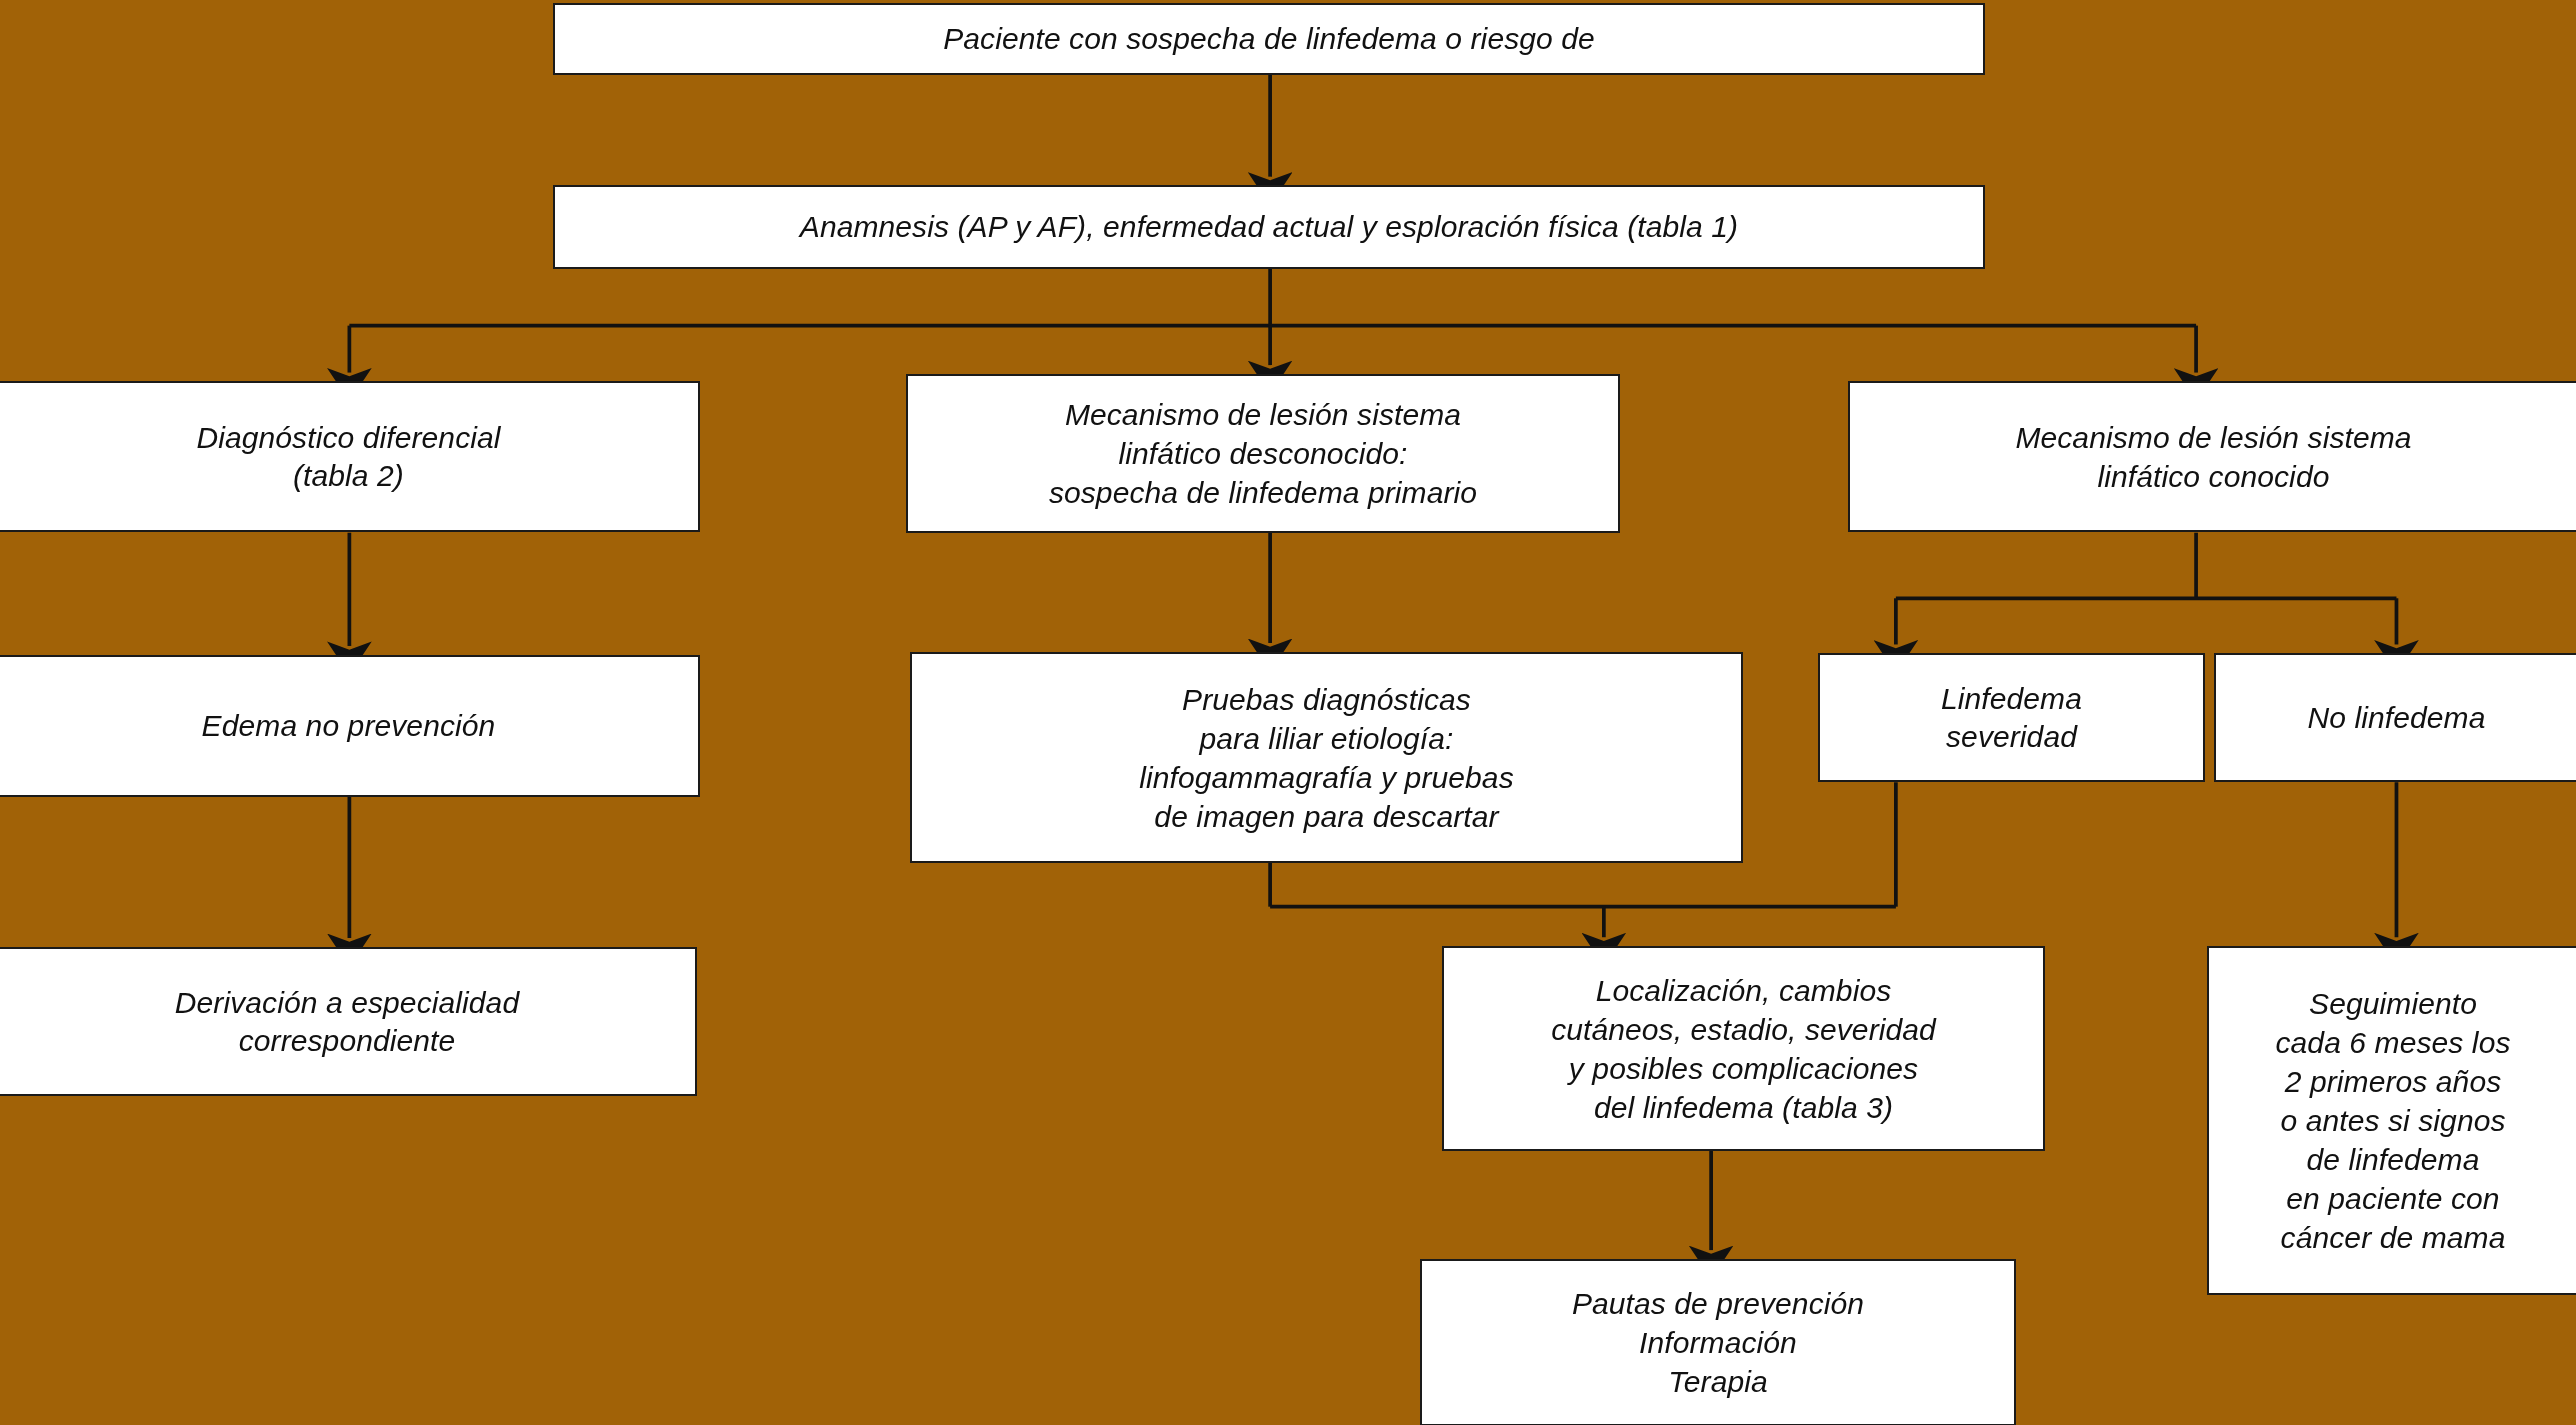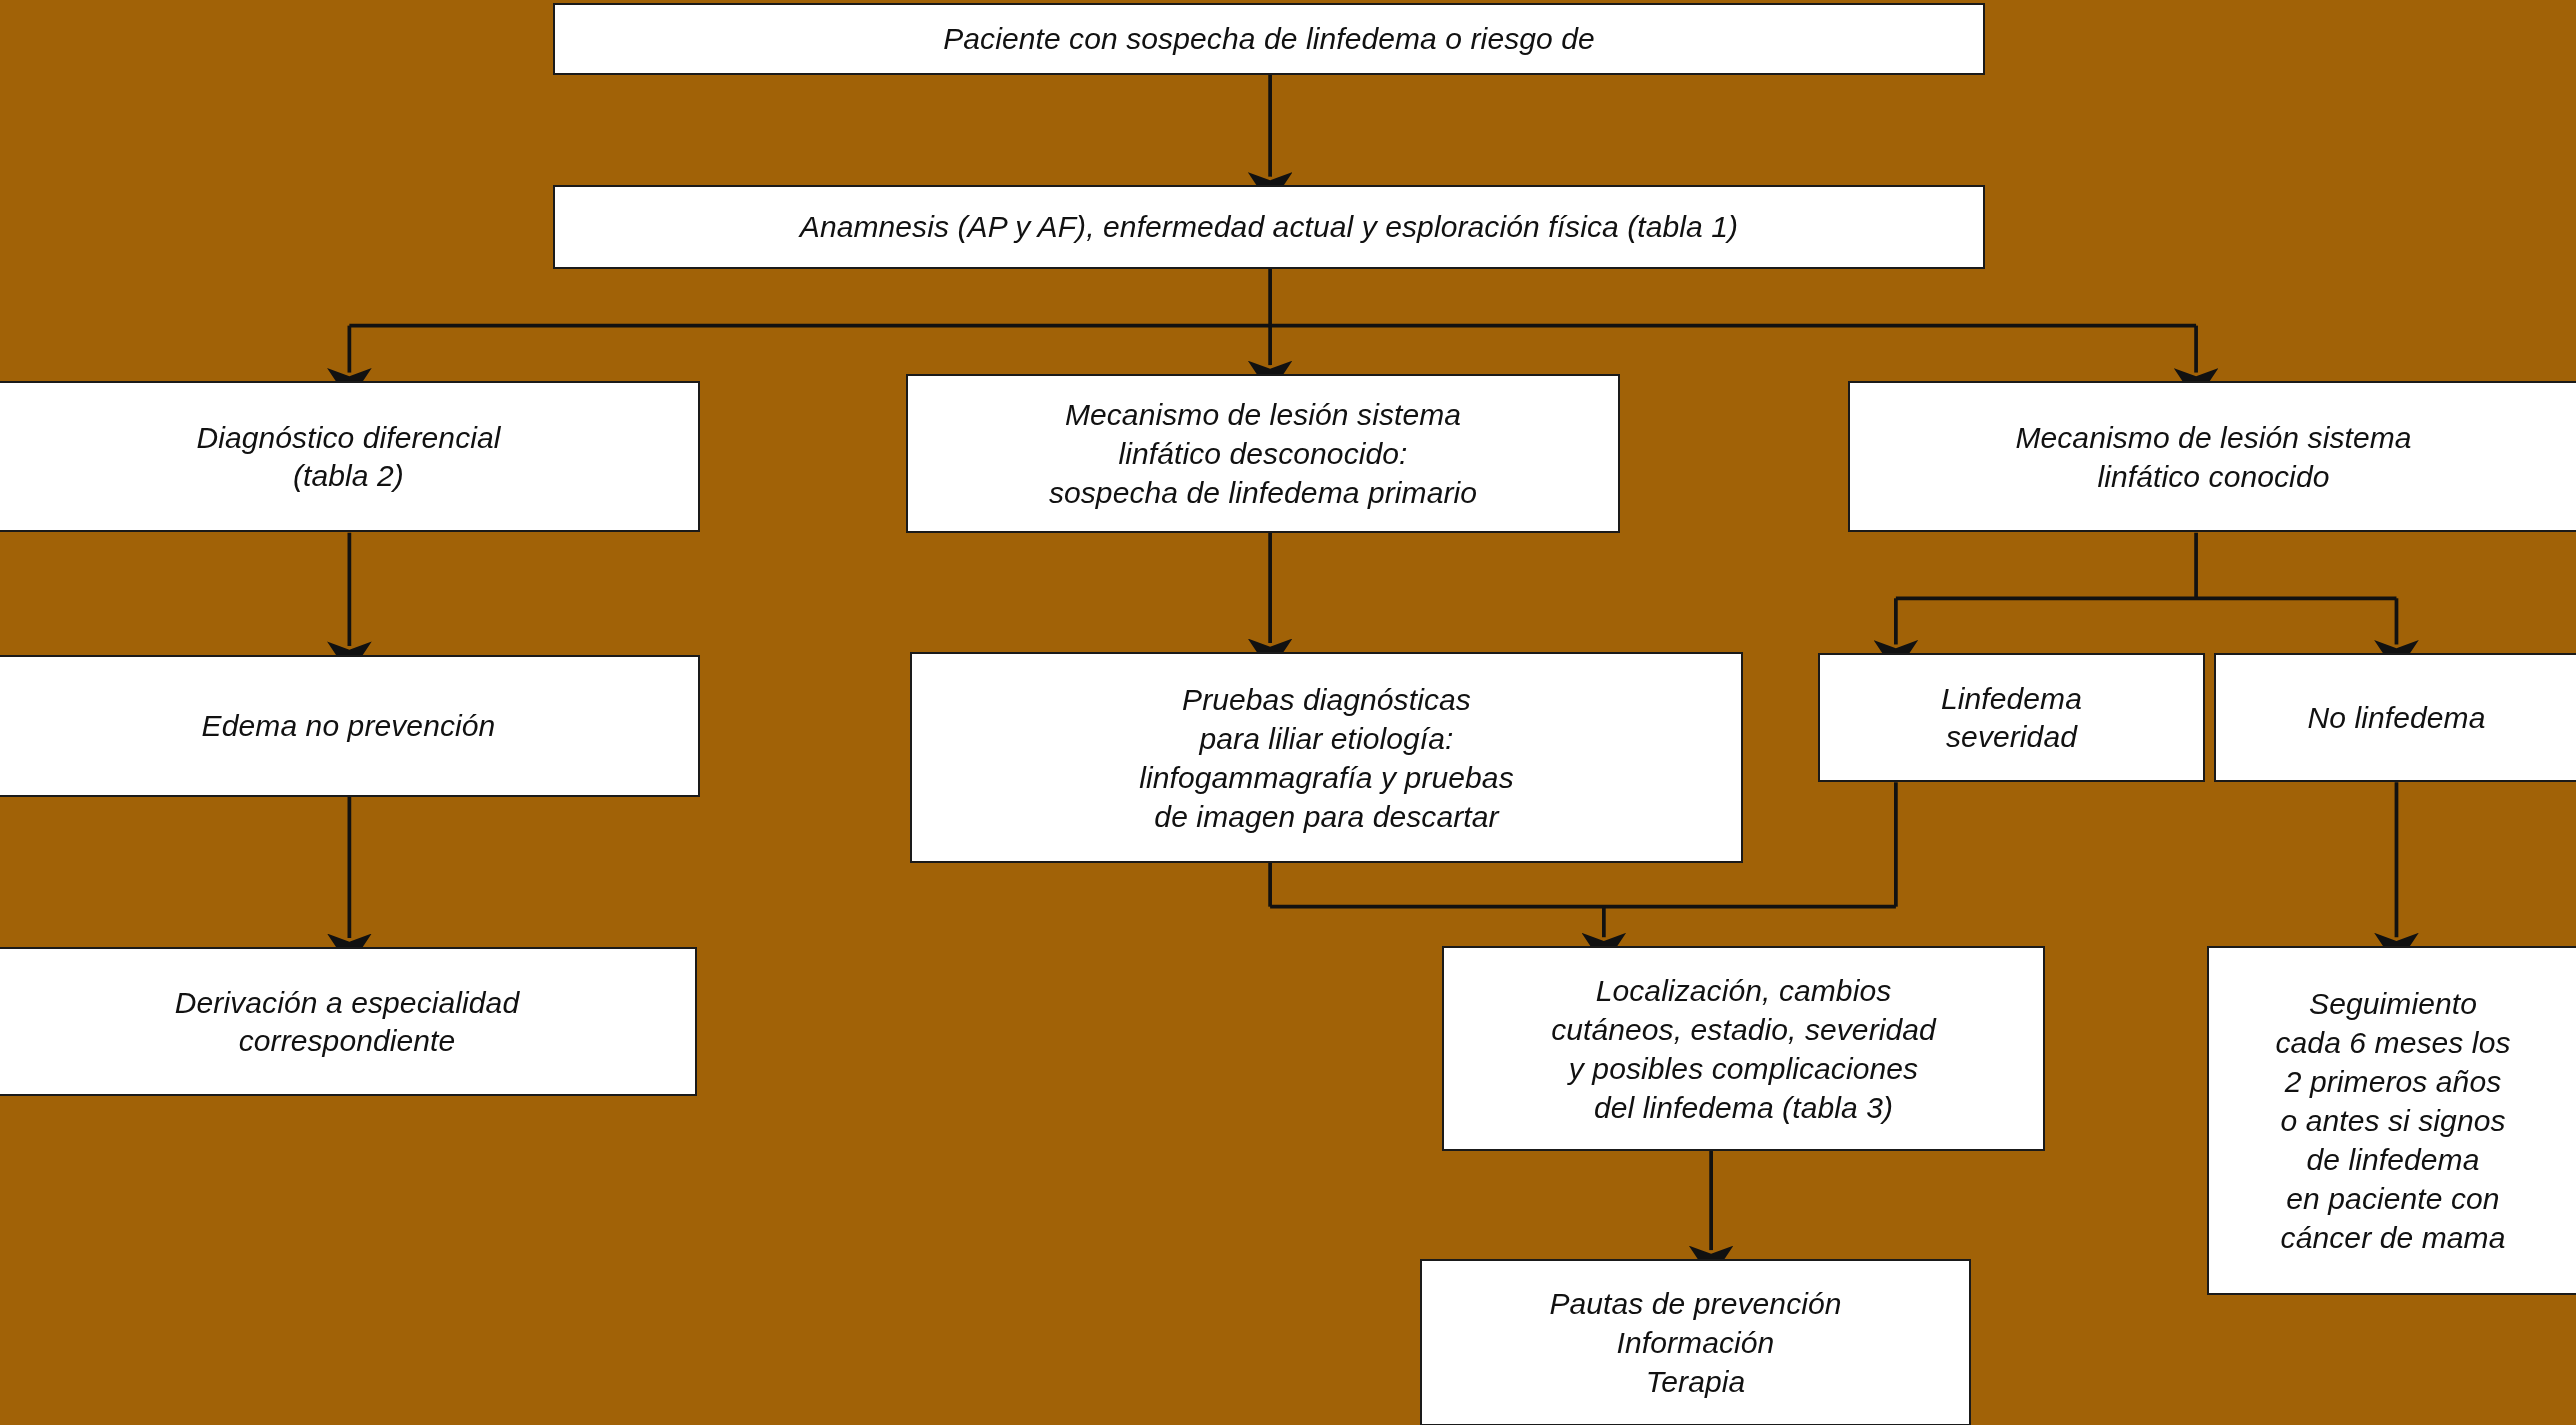--- a/index.html
+++ b/index.html
@@ -151,20 +151,20 @@
   <div class="node-box" style="left:2207px; top:946px; width:372px; height:349px;">
     <span class="node-label compact">Seguimiento
 cada 6 meses los
 2 primeros años
 o antes si signos
 de linfedema
 en paciente con
 cáncer de mama</span>
   </div>
 
-  <div class="node-box" style="left:1420px; top:1259px; width:551px; height:167px;text-align:center;">
+  <div class="node-box" style="left:1420px; top:1259px; width:596px; height:167px;text-align:center;">
     <span class="node-label compact">Pautas de prevención
 Información
 Terapia</span>
   </div>
 
 </div>
 
 
 </body></html>

